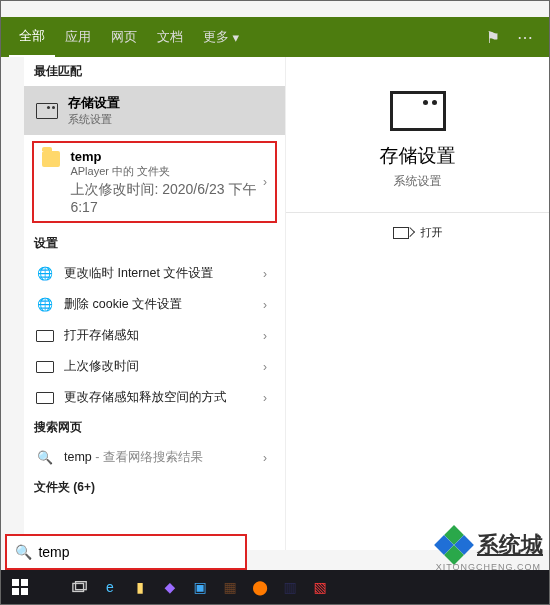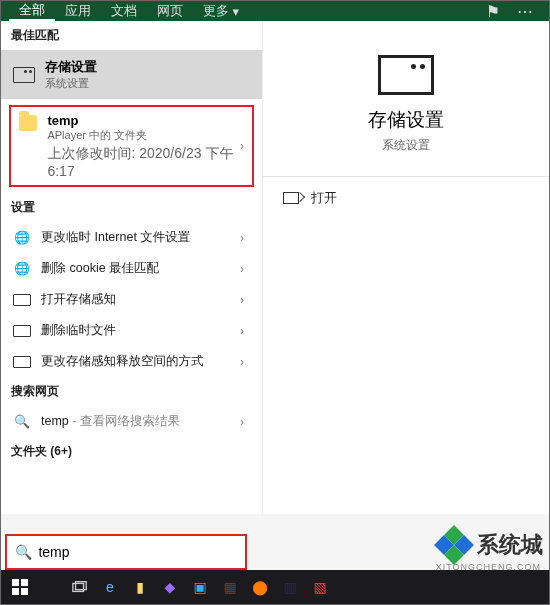--- a/index.html
+++ b/index.html
@@ -1,22 +1,22 @@
 <!DOCTYPE html>
 <html><head>
 <meta charset="utf-8">
 <style>
   * { margin:0; padding:0; box-sizing:border-box; font-family:"Microsoft YaHei","Segoe UI",sans-serif; }
   body { width:550px; height:605px; background:#f5f5f5; position:relative; overflow:hidden; border:1px solid #666;}
-  .top-tabs { height:20px; background:#14532d; display:flex; align-items:center; padding:0 8px; color:#ddd; font-size:13px; }
+  .top-tabs { height:40px; background:#4d7c0f; display:flex; align-items:center; padding:0 8px; color:#ddd; font-size:13px;margin-top:16px; }
   .top-tabs .tab { padding:0 10px; height:100%; display:flex; align-items:center; cursor:pointer; }
   .top-tabs .tab.active { border-bottom:2px solid #fff; color:#fff; }
   .top-tabs .spacer { flex:1; }
   .top-tabs .righticon { width:32px; text-align:center; font-size:16px; }
-  .main { display:flex; height:calc(100% - 36px - 40px - 34px); background:#f0abfc;}
+  .main { display:flex; height:calc(100% - 36px - 40px - 34px); background:#f0abfc;margin-left:23px;}
   .left { width:262px; border-right:1px solid #eee; background:#fff; overflow:hidden;}
   .right { flex:1; background:#fff; }
   .section-label { font-size:12px; padding:6px 10px; color:#222; font-weight:600;}
   .bestmatch-item { display:flex; align-items:center; padding:8px 12px; background:#d8d8d8; cursor:pointer;}
   .bm-icon { width:22px; height:16px; border:1.5px solid #333; border-radius:1px; margin-right:10px; position:relative;}
   .bm-icon:after{content:"";position:absolute;right:2px;top:2px;width:3px;height:3px;background:#333;border-radius:50%;box-shadow:-5px 0 #333;}
   .bm-text .t1{font-size:13px;font-weight:600;color:#000;}
   .bm-text .t2{font-size:11px;color:#666;}
   .folder-item { margin:6px 8px; border:2px solid #d22; padding:6px 8px; display:flex; align-items:flex-start; cursor:pointer; position:relative;}
   .folder-icon { width:20px;height:16px;background:#ffd86b;border-radius:2px;margin-right:10px;margin-top:2px;position:relative;}
@@ -28,24 +28,24 @@
   .list-row { display:flex; align-items:center; padding:7px 12px; font-size:12.5px; color:#222; cursor:pointer; position:relative;}
   .list-row .ricon{width:18px;height:14px;margin-right:10px;display:inline-flex;align-items:center;justify-content:center;color:#555;font-size:13px;}
   .list-row .rect{width:18px;height:12px;border:1.3px solid #333;border-radius:1px;margin-right:10px;}
   .list-row .chev{right:18px;}
   .right-panel { padding-top:20px; text-align:center;}
   .big-icon{width:56px;height:40px;border:3px solid #222;margin:14px auto 12px;position:relative;}
   .big-icon:after{content:"";position:absolute;right:6px;top:6px;width:5px;height:5px;background:#222;border-radius:50%;box-shadow:-9px 0 #222;}
   .big-title{font-size:19px;color:#000;margin-top:6px;}
   .big-sub{font-size:12px;color:#666;margin-top:4px;}
   .right-divider{height:1px;background:#e5e5e5;margin:22px 0 0;}
-  .open-row{display:flex;align-items:center;padding:12px 20px;font-size:13px;color:#222;cursor:pointer;}
+  .open-row{display:flex;align-items:center;padding:12px 20px;font-size:11px;color:#222;cursor:pointer;justify-content:center;}
   .open-row .oicon{width:16px;height:12px;border:1.3px solid #333;margin-right:12px;position:relative;}
   .open-row .oicon:after{content:"";position:absolute;left:100%;top:2px;width:6px;height:6px;border-top:1.3px solid #333;border-right:1.3px solid #333;transform:rotate(45deg) translateX(-2px);}
-  .watermark{position:absolute;right:6px;bottom:42px;display:flex;align-items:center;font-size:22px;font-weight:700;color:#333;z-index:950;}
+  .watermark{position:absolute;right:6px;bottom:42px;display:flex;align-items:center;font-size:22px;font-weight:700;color:#333;z-index:950;text-decoration:underline;}
   .wm-logo{width:34px;height:34px;margin-right:6px;position:relative;}
   .wm-logo span{position:absolute;width:14px;height:14px;transform:rotate(45deg);}
   .wm-logo .d1{background:#2aa84a;top:0;left:10px;}
   .wm-logo .d2{background:#1f6fd6;top:10px;left:0;}
   .wm-logo .d3{background:#1f6fd6;top:10px;left:20px;}
   .wm-logo .d4{background:#2aa84a;top:20px;left:10px;}
   .wm-sub{position:absolute;right:8px;bottom:32px;font-size:9px;color:#888;letter-spacing:1px;z-index:950;text-align:right;}
   .search-wrap{position:absolute;bottom:34px;left:4px;width:242px;height:36px;border:2.5px solid #d22;background:#fff;display:flex;align-items:center;padding:0 8px;z-index:1001;}
   .search-wrap .sicon{font-size:14px;color:#333;margin-right:6px;}
   .search-wrap input{border:none;outline:none;font-size:14px;flex:1;}
@@ -54,22 +54,22 @@
   .tb-item.win svg{width:16px;height:16px;fill:#fff;}
   .tb-task svg{width:16px;height:14px;fill:none;stroke:#ccc;stroke-width:1.5;}
   .subtle{color:#888;}
 </style>
 </head>
 <body>
 
 <div class="top-tabs">
   <div class="tab active">全部</div>
   <div class="tab">应用</div>
+  <div class="tab">网页</div>
   <div class="tab">文档</div>
-  <div class="tab">网页</div>
   <div class="tab"><span>更多</span>&nbsp;▾</div>
   <div class="spacer"></div>
   <div class="righticon">⚑</div>
   <div class="righticon">⋯</div>
 </div>
 
 <div class="main">
 
   <div class="left">
     <div class="section-label">最佳匹配</div>
@@ -94,31 +94,31 @@
 
     <div class="section-label">设置</div>
 
     <div class="list-row">
       <span class="ricon">🌐</span>
       <span>更改临时 Internet 文件设置</span>
       <span class="chev">›</span>
     </div>
     <div class="list-row">
       <span class="ricon">🌐</span>
-      <span>删除 cookie 最佳匹配</span>
+      <span>删除 cookie 文件设置</span>
       <span class="chev">›</span>
     </div>
     <div class="list-row">
       <span class="rect"></span>
       <span>打开存储感知</span>
       <span class="chev">›</span>
     </div>
     <div class="list-row">
       <span class="rect"></span>
-      <span>删除临时文件</span>
+      <span>上次修改时间</span>
       <span class="chev">›</span>
     </div>
     <div class="list-row">
       <span class="rect"></span>
       <span>更改存储感知释放空间的方式</span>
       <span class="chev">›</span>
     </div>
 
     <div class="section-label">搜索网页</div>
     <div class="list-row">

